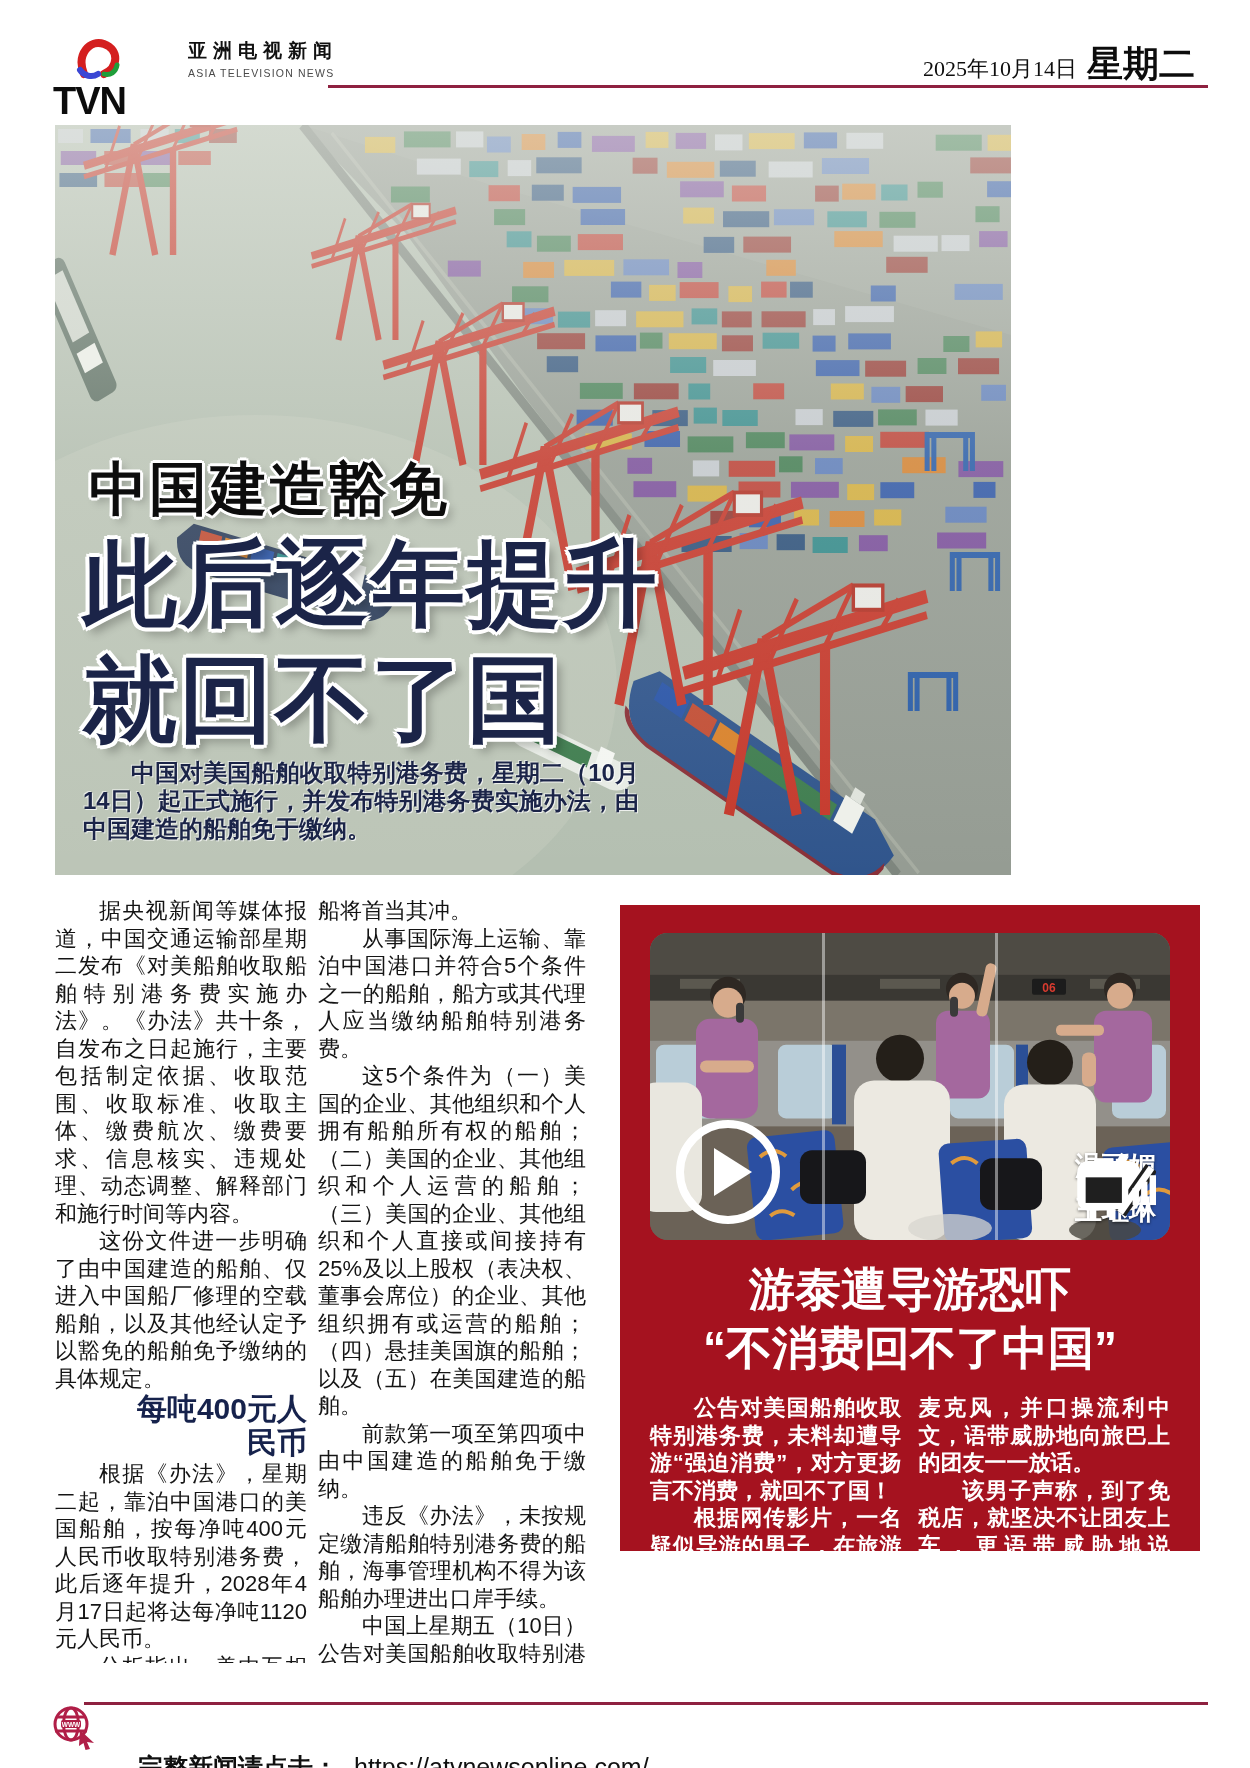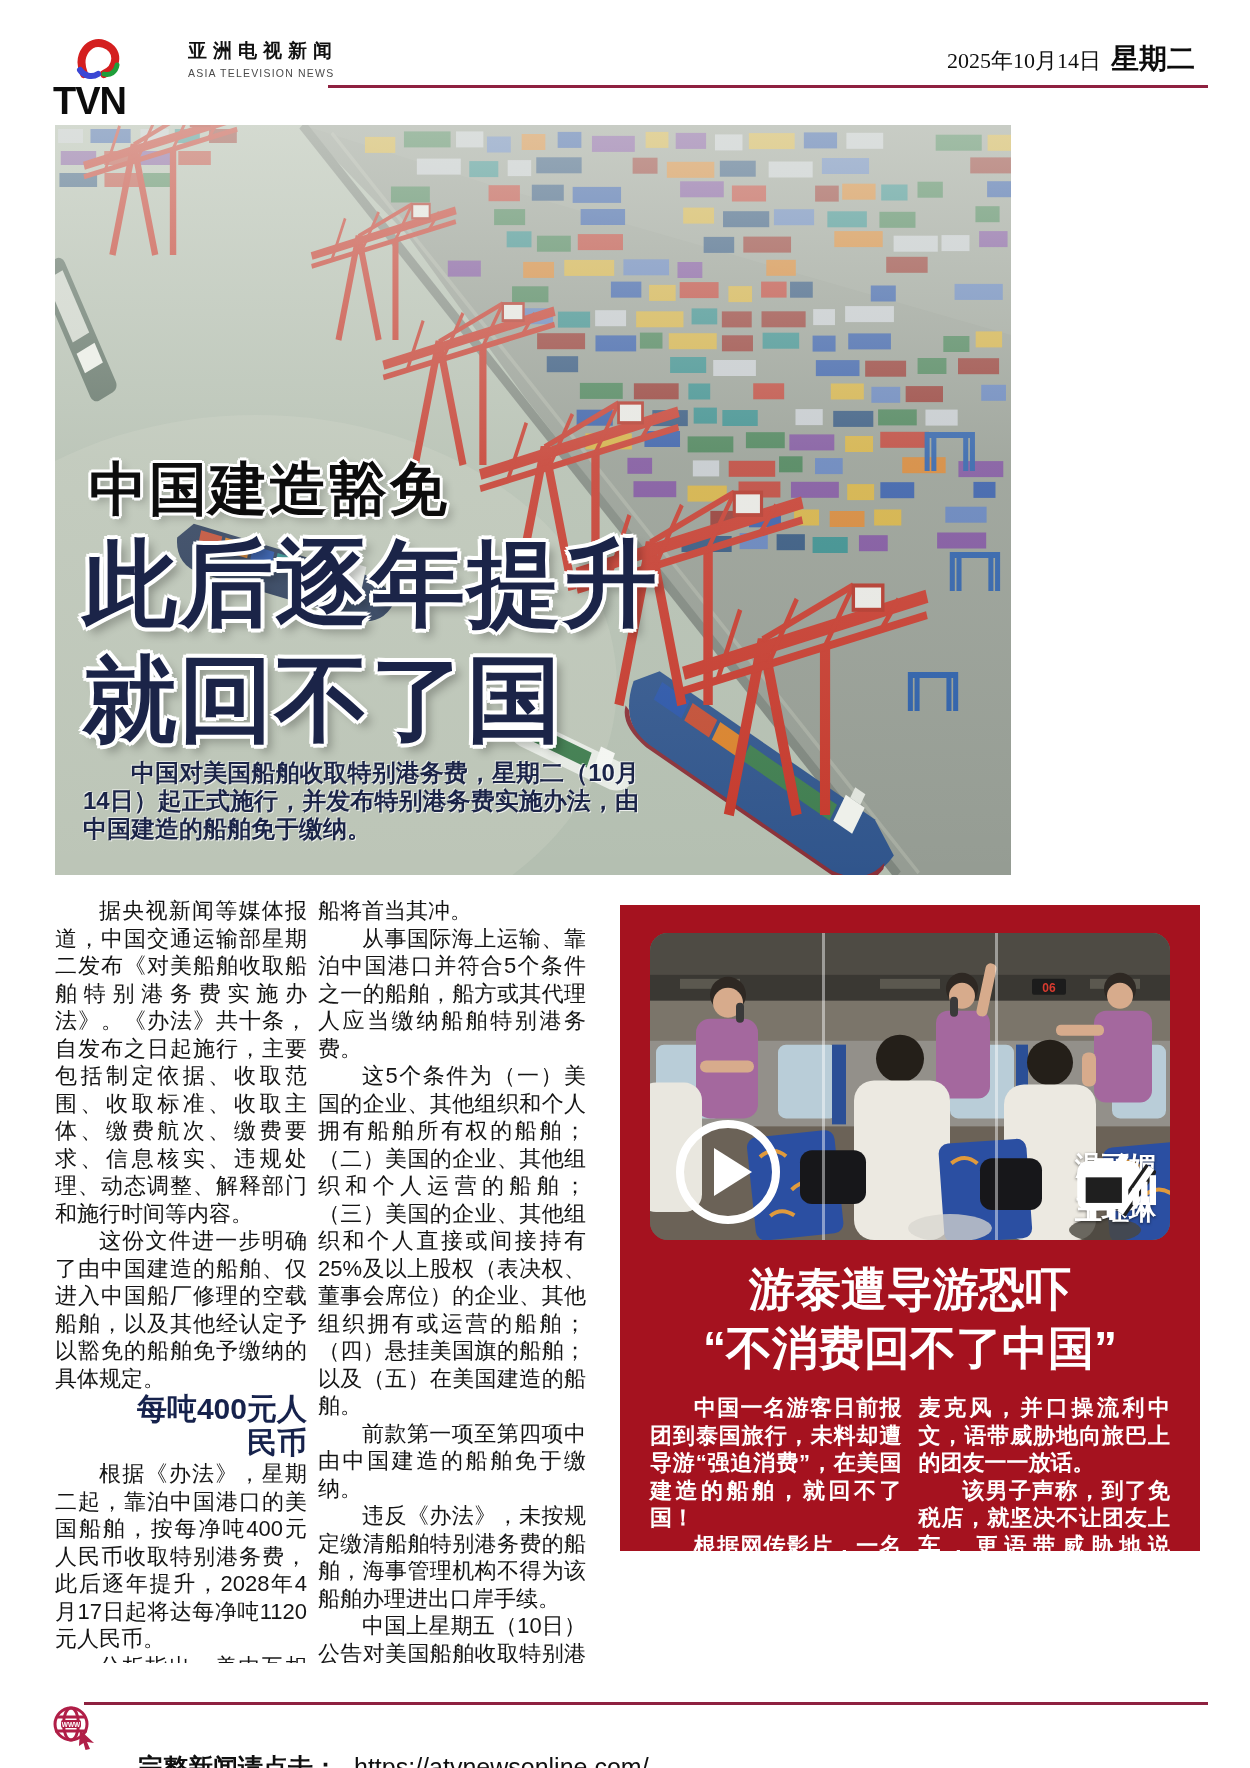--- a/index.html
+++ b/index.html
@@ -8,21 +8,21 @@
 
   
   .logo{position:absolute;left:55px;top:34px;display:flex;align-items:flex-end;flex-direction:column;}
   .logo-swoosh{width:52px;height:46px;}
   .logo-tvn{font-size:38px;font-weight:bold;letter-spacing:-1px;color:#0c0c0c;margin-left:-2px;}
   .logo-names{position:absolute;left:188px;top:38px;}
   .logo-cn{font-size:19px;font-weight:bold;letter-spacing:6px;color:#111;}
   .logo-en{font-size:10.5px;letter-spacing:1.2px;color:#4a4a4a;margin-top:3px;}
   .dateline{position:absolute;right:55px;top:40px;display:flex;align-items:baseline;gap:10px;font-family:Liberation Serif, serif;}
   .date-txt{font-size:22px;color:#0e0e0e;}
-  .weekday-txt{font-size:28px;font-weight:bold;color:#0c0c0c;}
+  .weekday-txt{font-size:36px;font-weight:bold;color:#0c0c0c;}
   .header-rule{position:absolute;left:328px;right:42px;top:85px;height:3px;background:#8e2140;}
 
   
   .hero{position:absolute;left:55px;top:125px;width:956px;height:750px;overflow:hidden;background:#b4bfb1;}
   .hero-scene{position:absolute;inset:0;width:100%;height:100%;}
   .hero-kicker{position:absolute;left:34px;top:326px;font-size:58px;font-weight:bold;color:#0d0d0d;
     letter-spacing:2px;
     text-shadow:3px 0 0 #fff,-3px 0 0 #fff,0 3px 0 #fff,0 -3px 0 #fff,2px 2px 0 #fff,-2px 2px 0 #fff,2px -2px 0 #fff,-2px -2px 0 #fff,5px 5px 8px rgba(0,0,0,.25);}
   .hero-title{position:absolute;left:28px;font-size:94px;font-weight:bold;color:#1b2448;letter-spacing:2px;
     text-shadow:4px 0 0 #fff,-4px 0 0 #fff,0 4px 0 #fff,0 -4px 0 #fff,3px 3px 0 #fff,-3px 3px 0 #fff,3px -3px 0 #fff,-3px -3px 0 #fff,7px 7px 10px rgba(0,0,0,.28);}
@@ -429,21 +429,21 @@
           <span class="credit-name">王珏琳</span>
         </div>
       </div>
     </div>
     <h2 class="card-headline">
       <span>游泰遭导游恐吓</span><br>
       <span>“不消费回不了中国”</span>
     </h2>
     <div class="card-cols">
       <div class="card-col">
-        <p>中国一名游客日前报团到泰国旅行，未料却遭导游“强迫消费”，在美国建造的船舶，就回不了国！</p>
+        <p>公告对美国船舶收取特别港务费，未料却遭导游“强迫消费”，对方更扬言不消费，就回不了国！</p>
         <p>根据网传影片，一名疑似导游的男子，在旅游巴士上，手拿着</p>
       </div>
       <div class="card-col">
         <p class="no-indent">麦克风，并口操流利中文，语带威胁地向旅巴上的团友一一放话。</p>
         <p>该男子声称，到了免税店，就坚决不让团友上车，更语带威胁地说出：“今天晚上，我让你回不了中国”！</p>
       </div>
     </div>
   </aside>
 
   <div class="footer-rule"></div>

